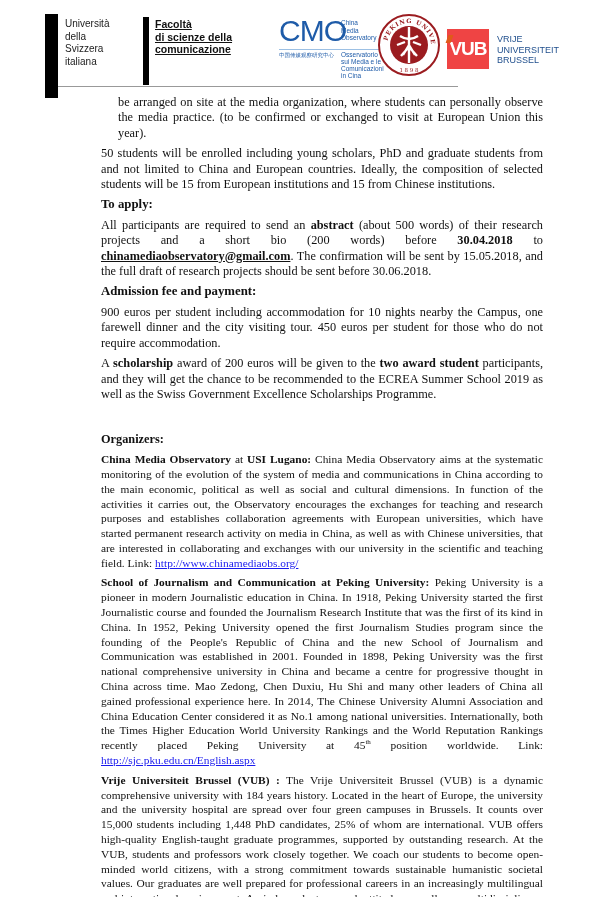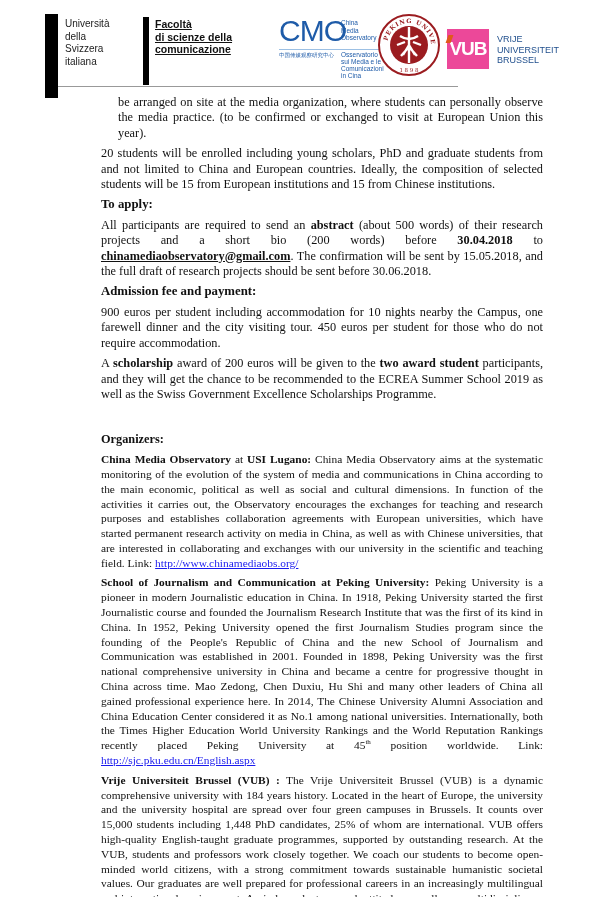--- a/index.html
+++ b/index.html
@@ -15,21 +15,21 @@
 
     .cmo { position: absolute; left: 240px; top: 16px; width: 120px; height: 62px; margin-left: 39px; }
     .cmo-big { position: absolute; left: 0; top: 0; font-family: "Liberation Sans", "DejaVu Sans", sans-serif; font-size: 30px; line-height: 30px; color: #1e5ba8; letter-spacing: -1px; }
     .cmo-en { position: absolute; left: 62px; top: 3px; font-family: "Liberation Sans", "DejaVu Sans", sans-serif; font-size: 6.5px; line-height: 7.5px; color: #1e5ba8; }
     .cmo-line { position: absolute; left: 0; top: 33px; width: 120px; height: 1px; background: #9cc0e4; }
     .cmo-cn { position: absolute; left: 0; top: 36px; font-size: 5.5px; color: #1e5ba8; font-family: "DejaVu Sans", sans-serif; }
     .cmo-it { position: absolute; left: 62px; top: 35px; font-family: "Liberation Sans", "DejaVu Sans", sans-serif; font-size: 6.5px; line-height: 7px; color: #1e5ba8; }
 
     .pku { position: absolute; left: 378px; top: 12px; width: 62px; height: 66px; }
     .vub { position: absolute; left: 447px; top: 29px; width: 140px; height: 40px; }
-    .vub-box { position: absolute; left: 0; top: 0; width: 42px; height: 40px; background: #ec4899; color: #fff; font-family: "Liberation Sans", "DejaVu Sans", sans-serif; font-weight: bold; font-size: 19px; line-height: 40px; text-align: center; letter-spacing: -1px; }
+    .vub-box { position: absolute; left: 0; top: 0; width: 42px; height: 40px; background: #ef4444; color: #fff; font-family: "Liberation Sans", "DejaVu Sans", sans-serif; font-weight: bold; font-size: 19px; line-height: 40px; text-align: center; letter-spacing: -1px; }
     .vub-accent { position: absolute; left: 0; top: 6px; width: 5px; height: 8px; background: #e05a1a; transform: skewX(-20deg); }
     .vub-text { position: absolute; left: 50px; top: 5px; font-family: "Liberation Sans", "DejaVu Sans", sans-serif; font-size: 9px; line-height: 10.5px; color: #1f4e8c; }
 
     .content { position: absolute; left: 57px; top: 95px; width: 486px; font-size: 12.3px; line-height: 15.4px; text-align: justify; }
     .content p { margin-bottom: 5px; margin-left: 44px; }
     .indent { padding-left: 17px; }
     .heading { font-weight: bold; font-size: 12.8px; margin-bottom: 5px !important; }
     .gap-large { margin-top: 30px; }
     a.link { color: #1a1aee; text-decoration: underline; }
     b { font-weight: bold; }
@@ -89,21 +89,21 @@
       <div>VRIJE</div>
       <div>UNIVERSITEIT</div>
       <div>BRUSSEL</div>
     </div>
   </div>
   <div class="header-rule"></div>
 </div>
 
 <div class="content">
   <p class="indent">be arranged on site at the media organization, where students can personally observe the media practice. (to be confirmed or exchanged to visit at European Union this year).</p>
-  <p>20 students will be enrolled including young scholars, PhD and graduate students from and not limited to China and European countries. Ideally, the composition of selected students will be 15 from European institutions and 15 from Chinese institutions.</p>
+  <p>50 students will be enrolled including young scholars, PhD and graduate students from and not limited to China and European countries. Ideally, the composition of selected students will be 15 from European institutions and 15 from Chinese institutions.</p>
 
   <p class="heading">To apply:</p>
   <p><span>All participants are required to send an </span><b>abstract</b><span> (about 500 words) of their research projects and a short bio (200 words) before </span><b>30.04.2018</b><span> to </span><b><a class="link" style="color:#111">chinamediaobservatory@gmail.com</a></b><span>. The confirmation will be sent by 15.05.2018, and the full draft of research projects should be sent before 30.06.2018.</span></p>
 
   <p class="heading">Admission fee and payment:</p>
   <p>900 euros per student including accommodation for 10 nights nearby the Campus, one farewell dinner and the city visiting tour. 450 euros per student for those who do not require accommodation.</p>
   <p><span>A </span><b>scholarship</b><span> award of 200 euros will be given to the </span><b>two award student</b><span> participants, and they will get the chance to be recommended to the ECREA Summer School 2019 as well as the Swiss Government Excellence Scholarships Programme.</span></p>
 
   <div class="org gap-large">
     <p class="heading" style="font-size:12.3px">Organizers:</p>

